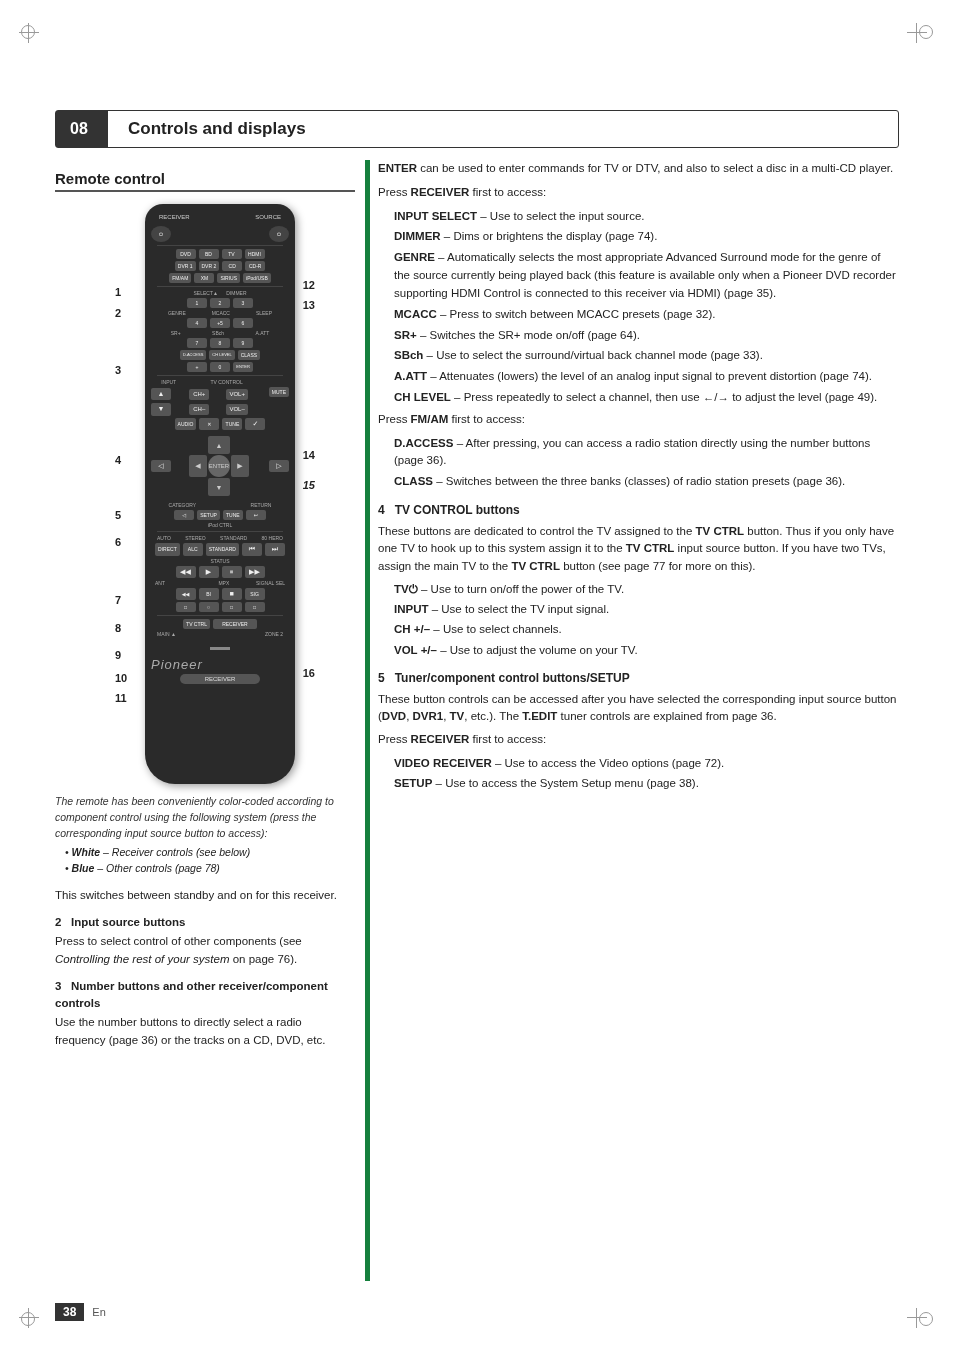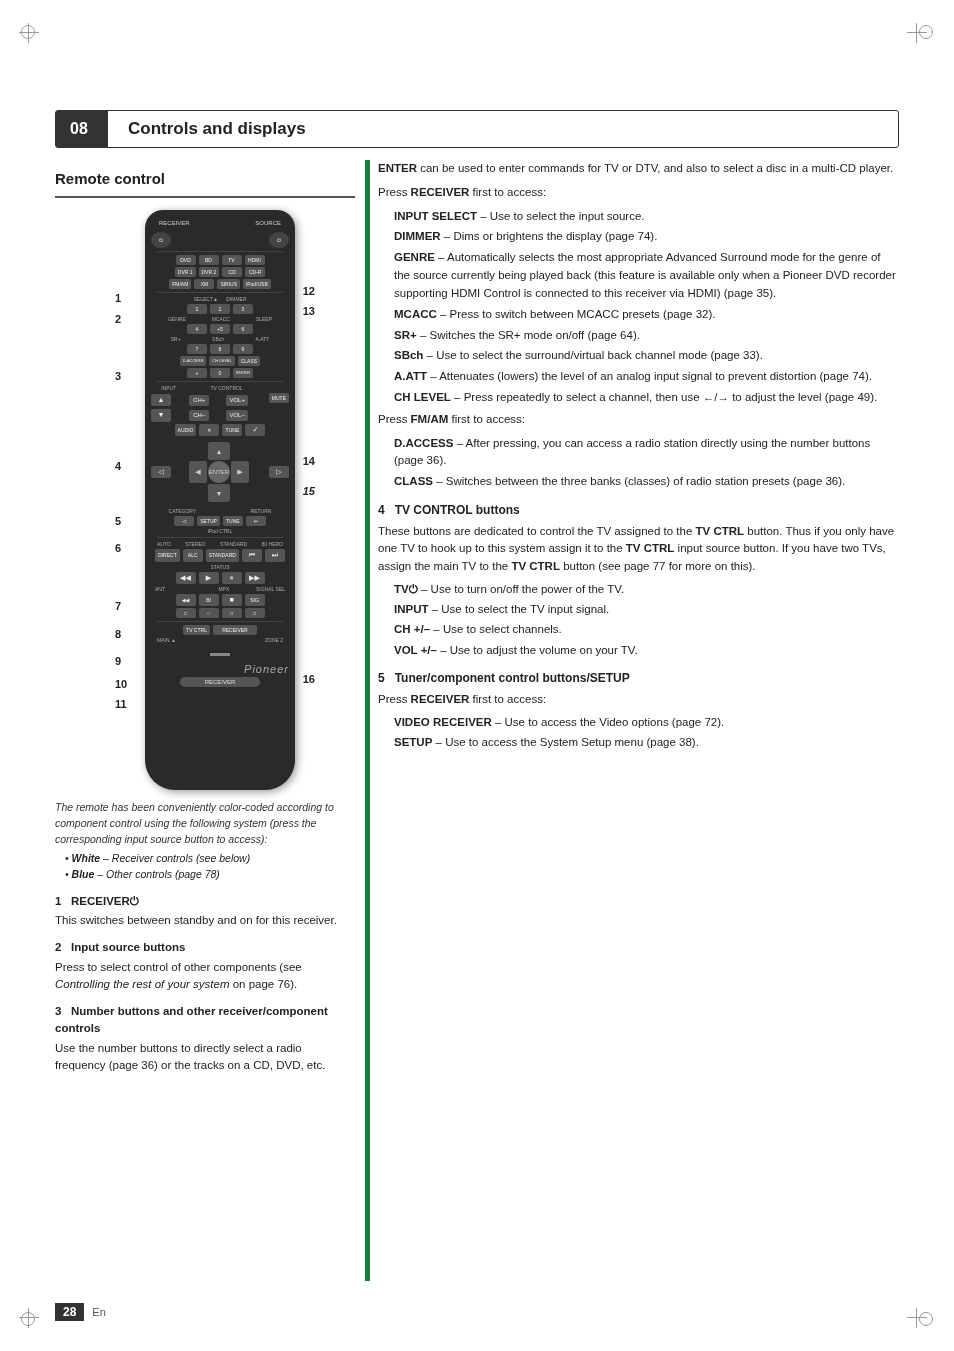--- a/index.html
+++ b/index.html
@@ -86,21 +86,21 @@
     .left-col {
       width: 310px;
       flex-shrink: 0;
       padding-right: 10px;
     }
 
     .section-title {
       font-size: 15px;
       font-weight: bold;
       border-bottom: 2px solid #555;
-      padding-bottom: 9px;
+      padding-bottom: 3px;
       margin-bottom: 12px;
       margin-top: 10px;
     }
 
     
     .remote-wrapper {
       position: relative;
       width: 180px;
       margin: 0 auto;
       margin-top: 5px;
@@ -171,23 +171,23 @@
       font-size: 5px;
     }
 
     .remote-divider {
       height: 1px;
       background: #444;
       margin: 3px 6px;
     }
 
     .remote-pioneer {
-      text-align: right;
+      text-align: left;
       color: #aaa;
-      font-size: 11px;
+      font-size: 13px;
       font-style: italic;
       margin: 4px 0 2px;
       letter-spacing: 1px;
     }
     .remote-receiver-btn {
       display: block;
       margin: 2px auto;
       background: #555;
       color: #ddd;
       font-size: 6px;
@@ -542,21 +542,20 @@
 
     <div class="remote-caption">
       <p>The remote has been conveniently color-coded according to component control using the following system (press the corresponding input source button to access):</p>
       <ul class="bullet-list">
         <li class="bullet-white"><b>White</b> – Receiver controls (see below)</li>
         <li class="bullet-blue"><b>Blue</b> – Other controls (page 78)</li>
       </ul>
     </div>
 
     <div class="num-section">
-      <h3>1 &nbsp; RECEIVER⏻</h3>
       <p>This switches between standby and on for this receiver.</p>
     </div>
     <div class="num-section">
       <h3>2 &nbsp; Input source buttons</h3>
       <p>Press to select control of other components (see <i>Controlling the rest of your system</i> on page 76).</p>
     </div>
     <div class="num-section">
       <h3>3 &nbsp; Number buttons and other receiver/component controls</h3>
       <p>Use the number buttons to directly select a radio frequency (page 36) or the tracks on a CD, DVD, etc.</p>
     </div>
@@ -592,27 +591,28 @@
       <div class="indent-section">
         <p><b>TV⏻</b> – Use to turn on/off the power of the TV.</p>
         <p><b>INPUT</b> – Use to select the TV input signal.</p>
         <p><b>CH +/–</b> – Use to select channels.</p>
         <p><b>VOL +/–</b> – Use to adjust the volume on your TV.</p>
       </div>
     </div>
 
     <div class="num-section">
       <div class="right-section-title">5 &nbsp; Tuner/component control buttons/SETUP</div>
+      <p>These button controls can be accessed after you have selected the corresponding input source button (<b>DVD</b>, <b>DVR1</b>, <b>TV</b>, etc.). The <b>T.EDIT</b> tuner controls are explained from page 36.</p>
       <p>Press <b>RECEIVER</b> first to access:</p>
       <div class="indent-section">
         <p><b>VIDEO RECEIVER</b> – Use to access the Video options (page 72).</p>
         <p><b>SETUP</b> – Use to access the System Setup menu (page 38).</p>
       </div>
     </div>
 
   </div>
 
 </div>
 
 <div class="page-footer">
-  <div class="page-number-box">28</div>
+  <div class="page-number-box">38</div>
   <div class="page-en">En</div>
 </div>
 
 </body></html>

